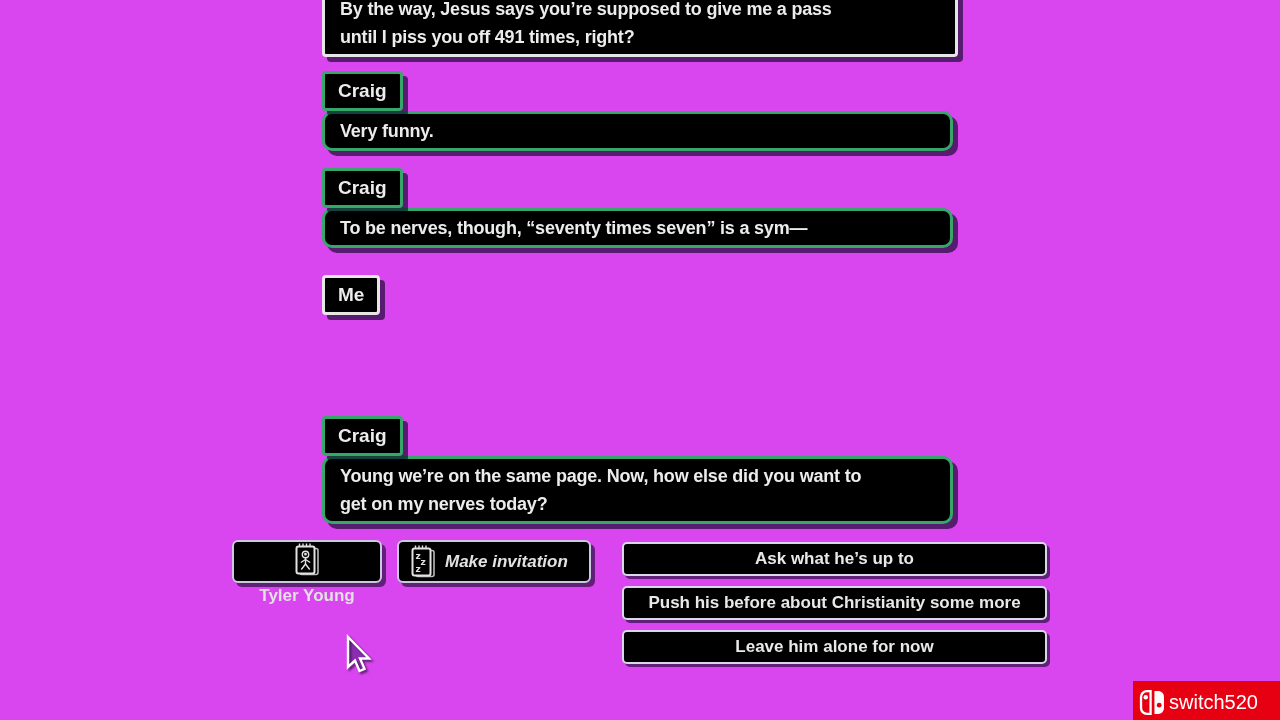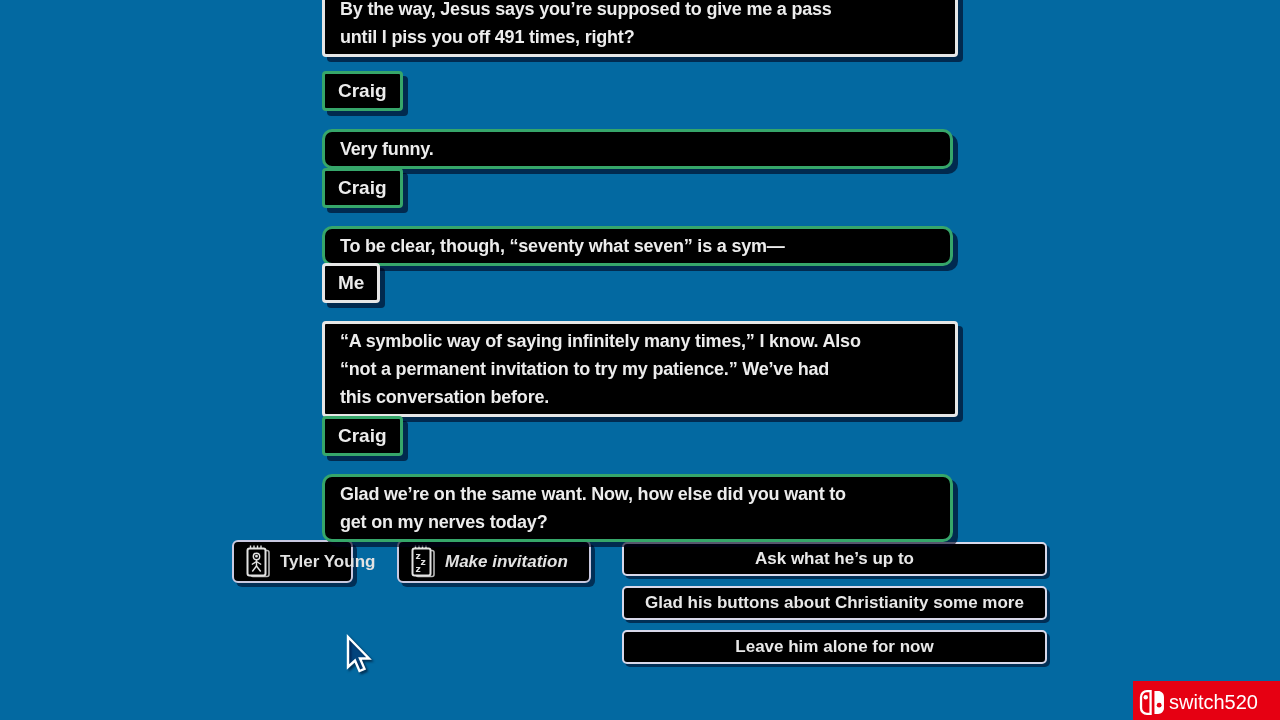--- a/index.html
+++ b/index.html
@@ -1,18 +1,18 @@
 <!DOCTYPE html>
 <html><head>
 <meta charset="utf-8">
 <style>
   html,body { margin:0; padding:0; background:#000; }
   .stage {
     position:relative; width:1280px; height:720px; overflow:hidden;
-    background:#0369a1;
+    background:#d946ef;
     font-family:"Liberation Sans", sans-serif;
     -webkit-font-smoothing:antialiased;
   }
 
   
   .bubble {
     box-sizing:border-box;
     background:#000;
     border:3px solid #e6e6e6;
     border-radius:4px;
@@ -30,40 +30,40 @@
   .tag {
     box-sizing:border-box; display:inline-block;
     background:#000;
     border:3px solid #e6e6e6;
     border-radius:4px;
     padding:3px 13px;
     font-size:19px; line-height:28px; font-weight:700;
     color:#ececec;
     box-shadow:5px 5px 0 rgba(0,0,25,0.6);
     position:relative; z-index:2;
-    margin-bottom:18px;
+    margin-bottom:0;
   }
   .tag.craig { border-color:#36a66a; }
   .tag.me    { border-color:#e6e6e6; }
 
   .group { position:absolute; left:322px; display:flex; flex-direction:column; align-items:flex-start; }
   .top-bubble { position:absolute; left:322px; top:-11px; width:636px; }
 
   
   .small-btn {
     position:absolute; top:540px; height:43px; box-sizing:border-box;
     background:#000;
     border:2px solid #c9c9e0; border-radius:6px;
     display:flex; align-items:center; gap:9px; padding:0 12px;
     color:#e2e2e2; font-size:17px; font-weight:700;
     white-space:nowrap;
     box-shadow:4px 4px 0 rgba(0,0,25,0.55);
     cursor:pointer;
   }
-  #btn-profile { left:232px; width:121px; }
+  #btn-profile { left:232px; width:150px;flex-direction:column; }
   #btn-make    { left:397px; width:194px; }
   #btn-make .btn-label { font-style:italic; }
 
   
   .choice {
     position:absolute; left:622px; width:425px; height:34px; box-sizing:border-box;
     background:#000;
     border:2px solid #d8d8ea; border-radius:5px;
     color:#e8e8e8; font-size:17px; font-weight:700;
     display:flex; align-items:center; justify-content:center;
@@ -96,33 +96,30 @@
     <div class="bubble me top-bubble">By the way, Jesus says you’re supposed to give me a pass
 until I piss you off 491 times, right?</div>
 
     <div class="group" style="top:71px">
       <div class="tag craig">Craig</div>
       <div class="bubble craig">Very funny.</div>
     </div>
 
     <div class="group" style="top:168px">
       <div class="tag craig">Craig</div>
-      <div class="bubble craig">To be clear, though, “seventy what seven” is a sym—</div>
+      <div class="bubble craig">To be nerves, though, “seventy times seven” is a sym—</div>
     </div>
 
-    <div class="group" style="top:263px">
+    <div class="group" style="top:275px">
       <div class="tag me">Me</div>
-      <div class="bubble me">“A symbolic way of saying infinitely many times,” I know. Also
-“not a permanent invitation to try my patience.” We’ve had
-this conversation before.</div>
     </div>
 
     <div class="group" style="top:416px">
       <div class="tag craig">Craig</div>
-      <div class="bubble craig">Glad we’re on the same want. Now, how else did you want to
+      <div class="bubble craig">Young we’re on the same page. Now, how else did you want to
 get on my nerves today?</div>
     </div>
 
   </div>
 
   <div class="small-btn" id="btn-profile">
     <span style="display:flex;">
       <svg width="25" height="35" viewBox="0 0 25 35">
         <rect x="5" y="6.5" width="18" height="26" rx="2" fill="#000" stroke="#b9b9b9" stroke-width="1.6"></rect>
         <rect x="1.5" y="4.5" width="18" height="27" rx="2" fill="#000" stroke="#e2e2e2" stroke-width="2"></rect>
@@ -149,21 +146,21 @@
           <text x="4.5" y="15">z</text>
           <text x="9.5" y="21">z</text>
           <text x="4.5" y="28">z</text>
         </g>
       </svg>
     </span>
     <span class="btn-label">Make invitation</span>
   </div>
 
   <div class="choice" id="choice-0">Ask what he’s up to</div>
-  <div class="choice" id="choice-1">Glad his buttons about Christianity some more</div>
+  <div class="choice" id="choice-1">Push his before about Christianity some more</div>
   <div class="choice" id="choice-2">Leave him alone for now</div>
 
   <div class="cursor">
     <svg width="28" height="42" viewBox="0 0 28 42">
       <path d="M4 3 L4 33 L11 26.5 L15.5 37 L20.5 34.8 L16 24.5 L25 24.5 Z" fill="rgba(5,5,80,0.25)" stroke="#ffffff" stroke-width="2.4" stroke-linejoin="miter"></path>
     </svg>
   </div>
 
   <div class="watermark" style="background:#e60012;">
     <span style="display:flex;">

